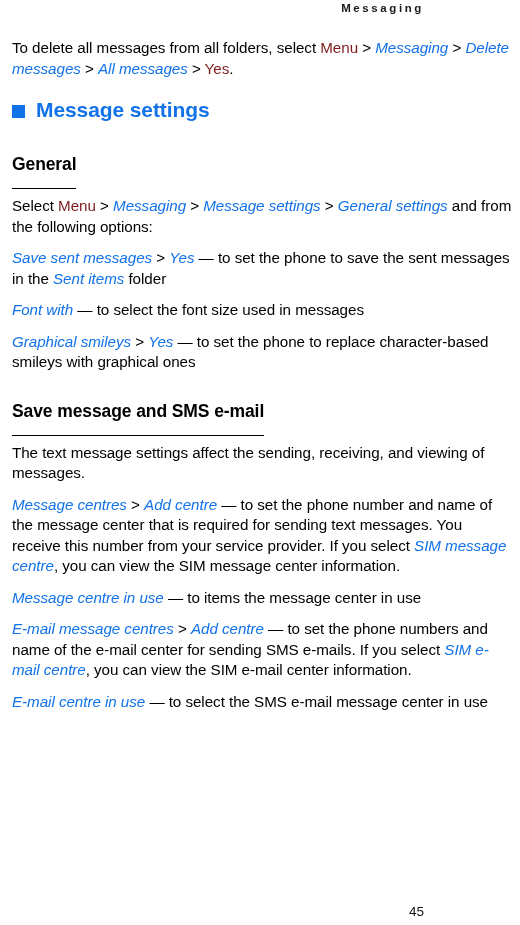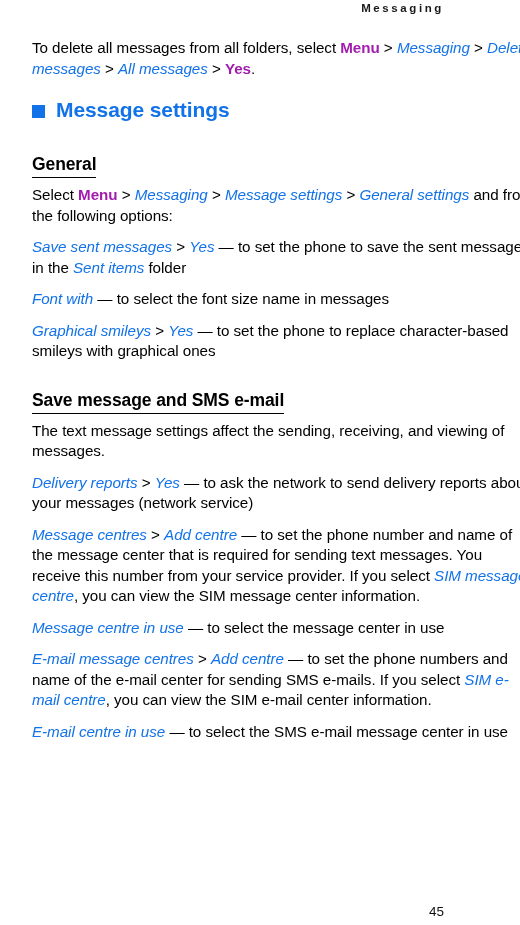--- a/index.html
+++ b/index.html
@@ -13,21 +13,20 @@
     position: relative;
     font-family: "Liberation Sans", sans-serif;
     color: #000000;
     overflow: hidden;
   }
   .page {
     position: relative;
     width: 432px;
     height: 925px;
     box-sizing: border-box;
-    margin-left: 20px;
   }
 
   
   .running-header {
     position: absolute;
     top: 2px;
     right: 8px;
     font-size: 11.5px;
     font-weight: bold;
     letter-spacing: 2.6px;
@@ -50,22 +49,22 @@
     color: #000000;
     letter-spacing: -0.05px;
   }
 
   
   .ui {            
     color: #1272e8;
     font-style: italic;
   }
   .uib {           
-    color: #a21caf;
-    font-weight: bold;
+    color: #7f1d1d;
+    font-weight: normal;
     font-style: normal;
   }
   .sep {           
     color: #000000;
     font-style: normal;
     font-weight: normal;
   }
 
   
   .chapter-title {
@@ -93,21 +92,21 @@
   
   h2.section {
     margin: 17px 0 7px 0;
     font-size: 17.5px;
     font-weight: bold;
     color: #000000;
     letter-spacing: -0.1px;
     line-height: 21px;
     display: inline-block;
     border-bottom: 1.6px solid #000000;
-    padding-bottom: 2px;
+    padding-bottom: 13px;
     text-align: right;
   }
   .section-wrap { display: block; }
   .section-wrap.first { margin-top: 0; }
 
   
   .page-number {
     position: absolute;
     right: 8px;
     bottom: 6px;
@@ -133,36 +132,35 @@
     </div>
 
     <div class="section-wrap first">
       <h2 class="section">General</h2>
 
 
       <p class="body"><span>Select </span><span class="uib">Menu</span><span class="sep"> &gt; </span><span class="ui">Messaging</span><span class="sep"> &gt; </span><span class="ui">Message settings</span><span class="sep"> &gt; </span><span class="ui">General settings</span><span> and from the following options:</span></p>
 
       <p class="body"><span class="ui">Save sent messages</span><span class="sep"> &gt; </span><span class="ui">Yes</span><span> — to set the phone to save the sent messages in the </span><span class="ui">Sent items</span><span> folder</span></p>
 
-      <p class="body"><span class="ui">Font with</span><span> — to select the font size name in messages</span></p>
+      <p class="body"><span class="ui">Font with</span><span> — to select the font size used in messages</span></p>
 
       <p class="body"><span class="ui">Graphical smileys</span><span class="sep"> &gt; </span><span class="ui">Yes</span><span> — to set the phone to replace character-based smileys with graphical ones</span></p>
     </div>
 
     <div class="section-wrap">
       <h2 class="section">Save message and SMS e-mail</h2>
 
       <p class="body">The text message settings affect the sending, receiving, and viewing of messages.</p>
 
 
-      <p class="body"><span class="ui">Delivery reports</span><span class="sep"> &gt; </span><span class="ui">Yes</span><span> — to ask the network to send delivery reports about your messages (network service)</span></p>
 
       <p class="body"><span class="ui">Message centres</span><span class="sep"> &gt; </span><span class="ui">Add centre</span><span> — to set the phone number and name of the message center that is required for sending text messages. You receive this number from your service provider. If you select </span><span class="ui">SIM message centre</span><span>, you can view the SIM message center information.</span></p>
 
-      <p class="body"><span class="ui">Message centre in use</span><span> — to select the message center in use</span></p>
+      <p class="body"><span class="ui">Message centre in use</span><span> — to items the message center in use</span></p>
 
       <p class="body"><span class="ui">E-mail message centres</span><span class="sep"> &gt; </span><span class="ui">Add centre</span><span> — to set the phone numbers and name of the e-mail center for sending SMS e-mails. If you select </span><span class="ui">SIM e-mail centre</span><span>, you can view the SIM e-mail center information.</span></p>
 
       <p class="body"><span class="ui">E-mail centre in use</span><span> — to select the SMS e-mail message center in use</span></p>
     </div>
 
   </div>
 
   <div class="page-number">45</div>
 

